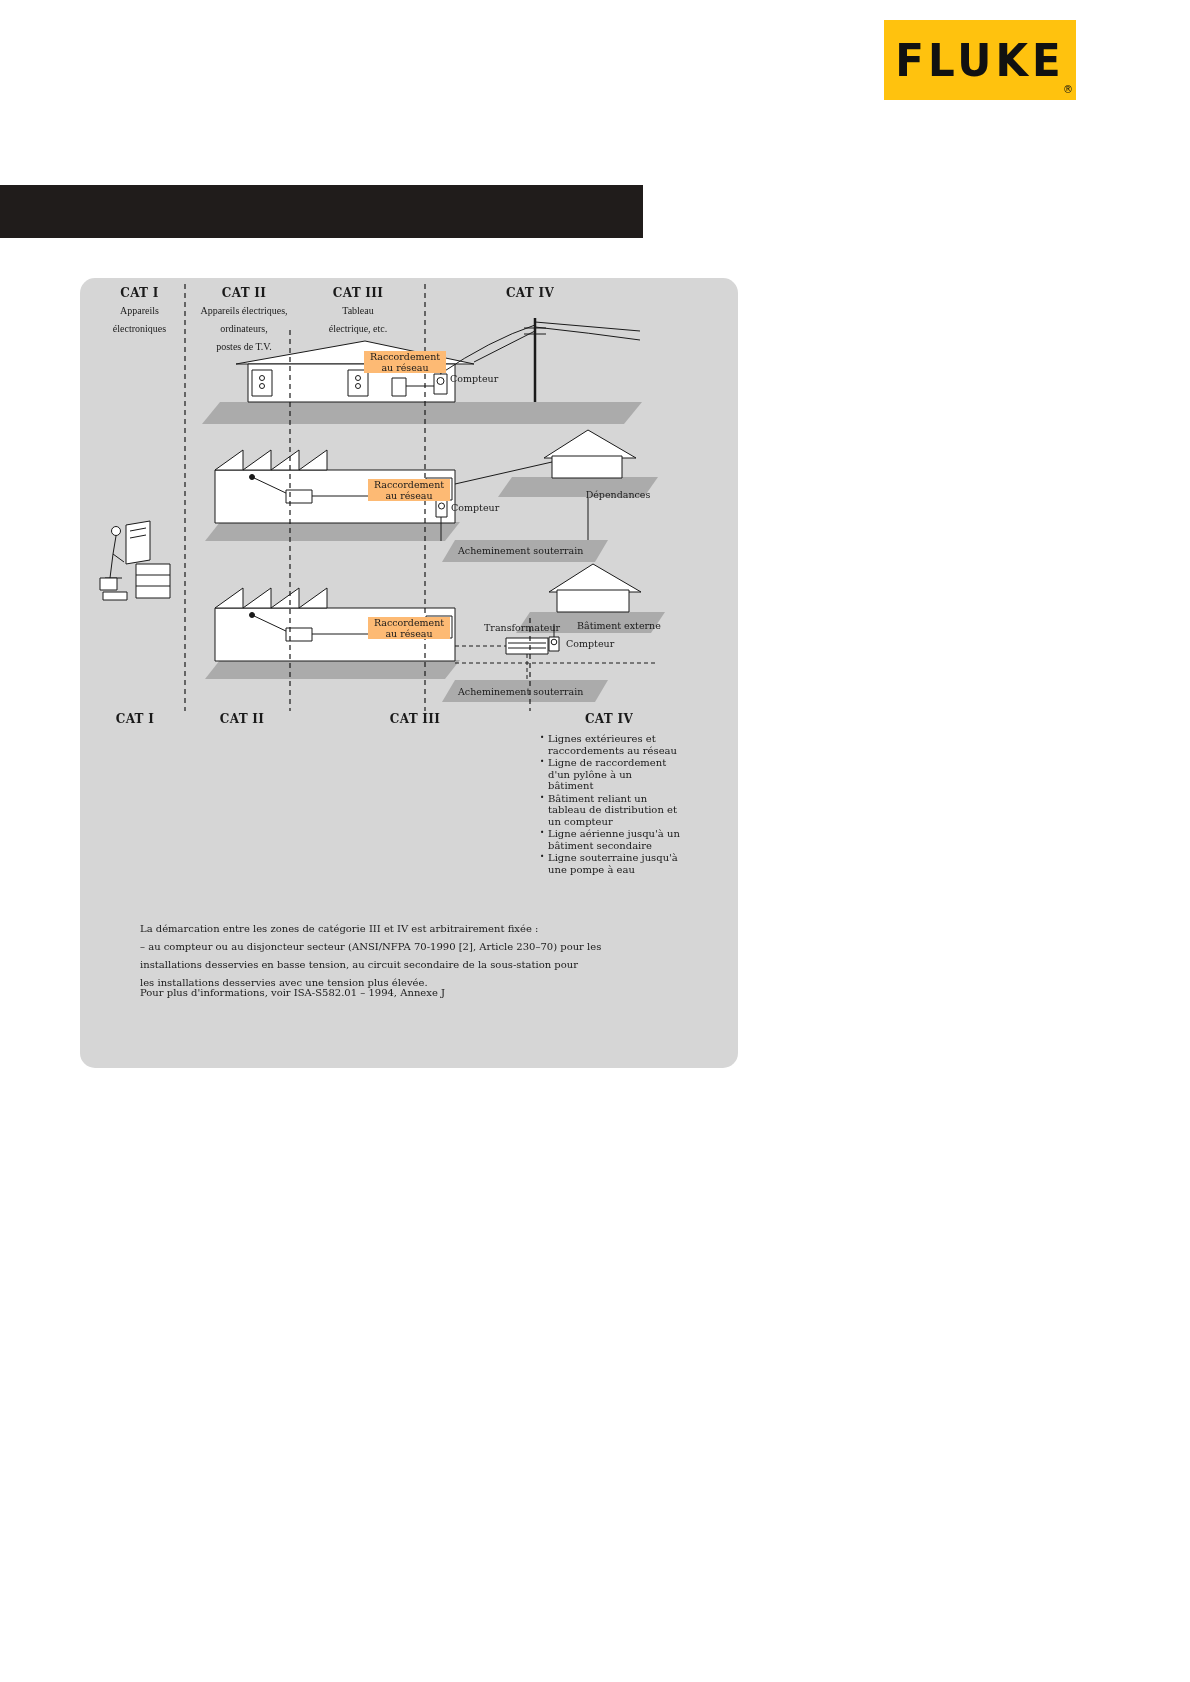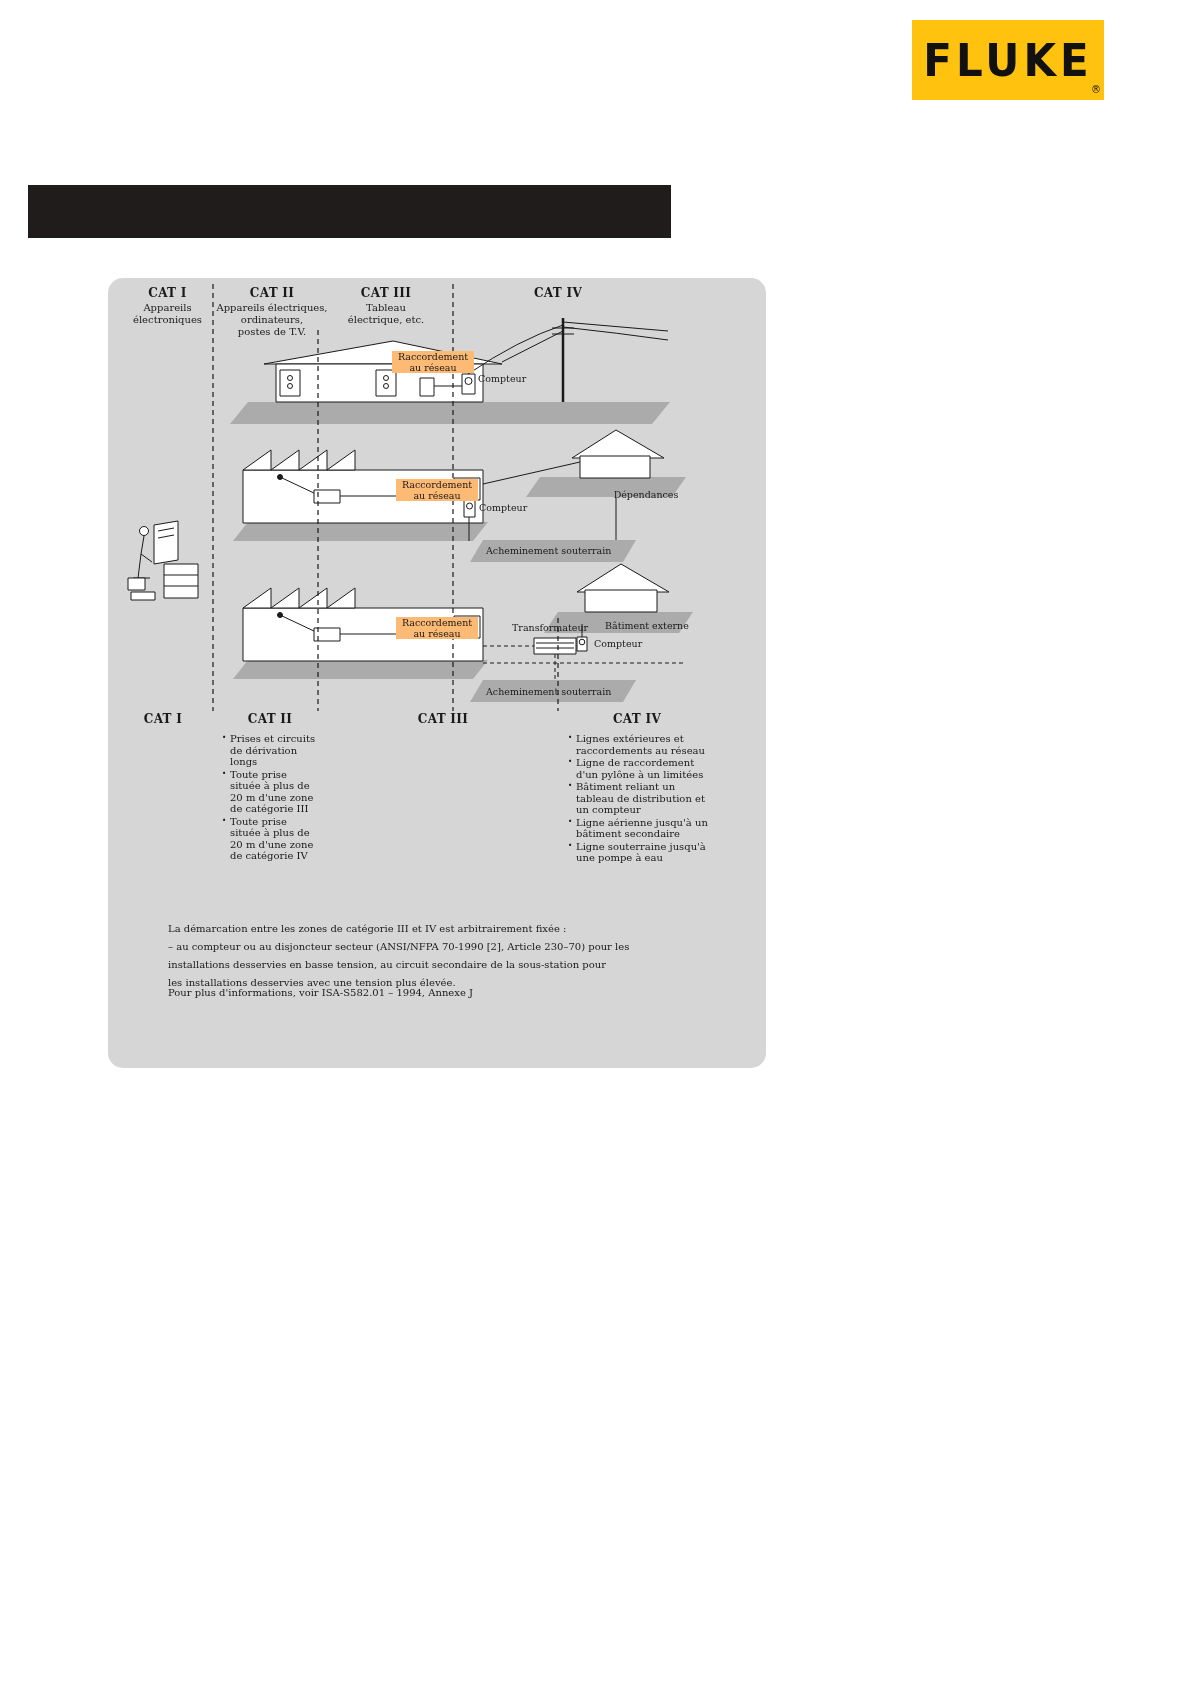--- a/index.html
+++ b/index.html
@@ -4,21 +4,21 @@
 <style>
   * { margin:0; padding:0; box-sizing:border-box; }
   html,body { width:1190px; height:1682px; }
   body {
     position:relative;
     background:#ffffff;
     font-family:"DejaVu Serif", serif;
     color:#1a1a1a;
     overflow:hidden;
   }
-  .page { position:absolute; inset:0;margin-left:28px; }
+  .page { position:absolute; inset:0; }
 
   
   .logo {
     position:absolute; left:884px; top:20px; width:192px; height:80px;
     background:#FFC20E; display:flex; align-items:center; justify-content:center;
   }
   .logo-text {
     font-family:"DejaVu Sans", sans-serif; font-weight:bold;
     font-size:42px; letter-spacing:4px; color:#111; transform:scaleY(1.05);
   }
@@ -36,21 +36,21 @@
   
   .panel {
     position:absolute; left:80px; top:278px; width:658px; height:790px;
     background:#d6d6d6;
     border-radius:15px;
   }
   .art { position:absolute; left:0; top:0; }
 
   .cat-header { position:absolute; text-align:center; }
   .cat-title { font-weight:bold; font-size:12px; letter-spacing:0.3px; }
-  .cat-sub { font-size:10px; line-height:12px; white-space:pre-line; margin-top:2px; }
+  .cat-sub { font-size:10px; line-height:18px; white-space:pre-line; margin-top:2px;font-family:Liberation Serif, serif; }
 
   .dlabel { position:absolute; font-size:9.5px; line-height:11px; white-space:nowrap; }
   .dlabel.boxed { background:#fdba74; text-align:center; white-space:pre-line; padding:0 1px; }
 
   .cat-col { position:absolute; top:434px; }
   .cat-col .cat-title { text-align:center; margin-bottom:7px; }
   .cat-col ul { list-style:none; }
   .cat-col li {
     font-size:10px; line-height:11.5px; padding-left:10px;
     position:relative; margin-bottom:1px;
@@ -212,34 +212,29 @@
     <div class="dlabel" style="left:404px; top:344px;">Transformateur</div>
     <div class="dlabel" style="left:497px; top:342px;">Bâtiment externe</div>
     <div class="dlabel" style="left:486px; top:360px;">Compteur</div>
     <div class="dlabel" style="left:378px; top:408px;">Acheminement souterrain</div>
 
     <div class="cat-col" style="left:10px; width:90px;">
       <div class="cat-title">CAT I</div>
     </div>
     <div class="cat-col" style="left:112px; width:100px;">
       <div class="cat-title">CAT II</div>
-      <ul>
-        <li>Prises et circuits de dérivation longs</li>
-        <li>Toute prise située à plus de 20 m d'une zone de catégorie III</li>
-        <li>Toute prise située à plus de 20 m d'une zone de catégorie IV</li>
-      </ul>
     </div>
     <div class="cat-col" style="left:268px; width:134px;">
       <div class="cat-title">CAT III</div>
     </div>
     <div class="cat-col" style="left:458px; width:142px;">
       <div class="cat-title">CAT IV</div>
       <ul>
         <li>Lignes extérieures et raccordements au réseau</li>
-        <li>Ligne de raccordement d'un pylône à un limitées</li>
+        <li>Ligne de raccordement d'un pylône à un bâtiment</li>
         <li>Bâtiment reliant un tableau de distribution et un compteur</li>
         <li>Ligne aérienne jusqu'à un bâtiment secondaire</li>
         <li>Ligne souterraine jusqu'à une pompe à eau</li>
       </ul>
     </div>
 
     <div class="note" style="left:60px; top:642px; width:500px;">La démarcation entre les zones de catégorie III et IV est arbitrairement fixée :
 – au compteur ou au disjoncteur secteur (ANSI/NFPA 70-1990 [2], Article 230–70) pour les
 installations desservies en basse tension, au circuit secondaire de la sous-station pour
 les installations desservies avec une tension plus élevée.</div>

